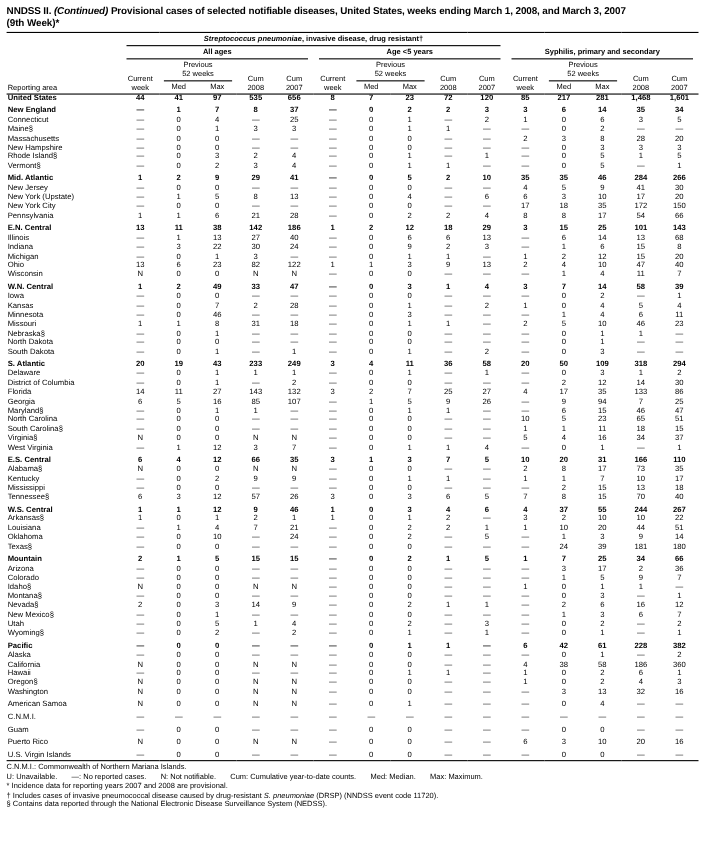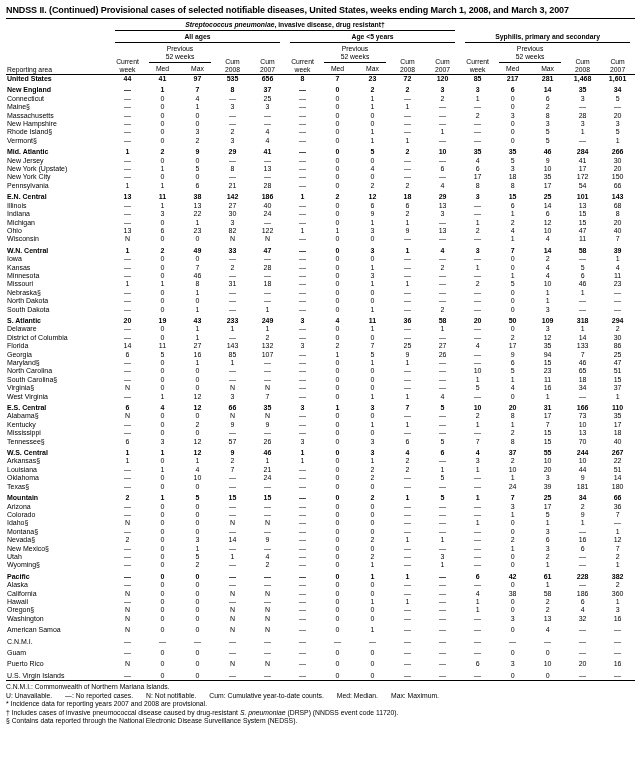--- a/index.html
+++ b/index.html
@@ -3,21 +3,21 @@
 <meta charset="utf-8">
 <style>
   * { box-sizing: border-box; }
   html, body { margin: 0; padding: 0; background: #ffffff; }
   body {
     width: 641px; height: 765px; overflow: hidden;
     font-family: "Liberation Sans", sans-serif; color: #000;
   }
   .page { padding: 5px 6px 0 6px; }
   .title { font-size: 9px; line-height: 11px; font-weight: bold; letter-spacing: -0.1px; }
-  .title .cont { }
+  .title .cont { font-style: italic; }
   .it { font-style: italic; }
   table.main {
     border-collapse: collapse; table-layout: fixed; width: 629px;
     border-top: 1px solid #000; border-bottom: 1px solid #000; margin-top: 2px;
   }
   th, td { margin: 0; padding: 0; white-space: nowrap; }
   thead th { font-size: 6.8px; line-height: 8px; font-weight: normal; vertical-align: bottom; text-align: center; }
   th.grp { font-weight: bold; padding-top: 2px; }
   th.grp .rule { border-bottom: 1px solid #000; padding-bottom: 1px; margin: 0 5px; }
   th.area-h { text-align: left; padding-left: 1px; }
@@ -34,20 +34,21 @@
   .footnotes { font-size: 6.8px; line-height: 8.5px; margin-top: 2px; }
   .legend span { margin-right: 13px; }
 </style>
 </head>
 <body>
 
 <div class="page">
 
   <div class="title">
     <span>NNDSS II.</span><span class="cont"> (Continued) </span><span>Provisional cases of selected notifiable diseases, United States, weeks ending March 1, 2008, and March 3, 2007</span>
+    <div>(9th Week)*</div>
   </div>
 
   <table class="main">
     <colgroup>
       <col style="width:104px">
       <col span="15" style="width:35px">
     </colgroup>
     <thead>
       <tr>
         <th class="area-h hb" rowspan="4">Reporting area</th>

